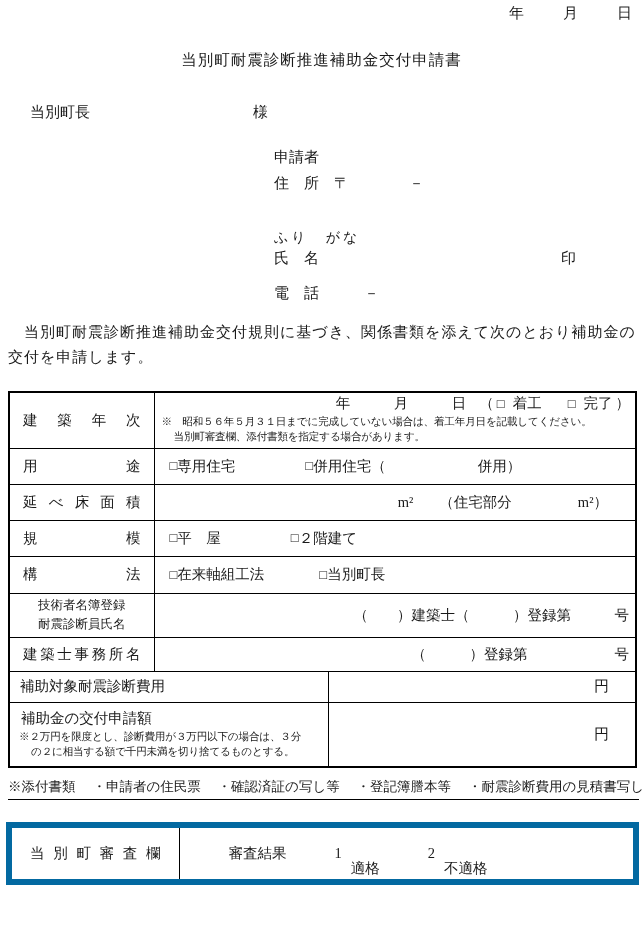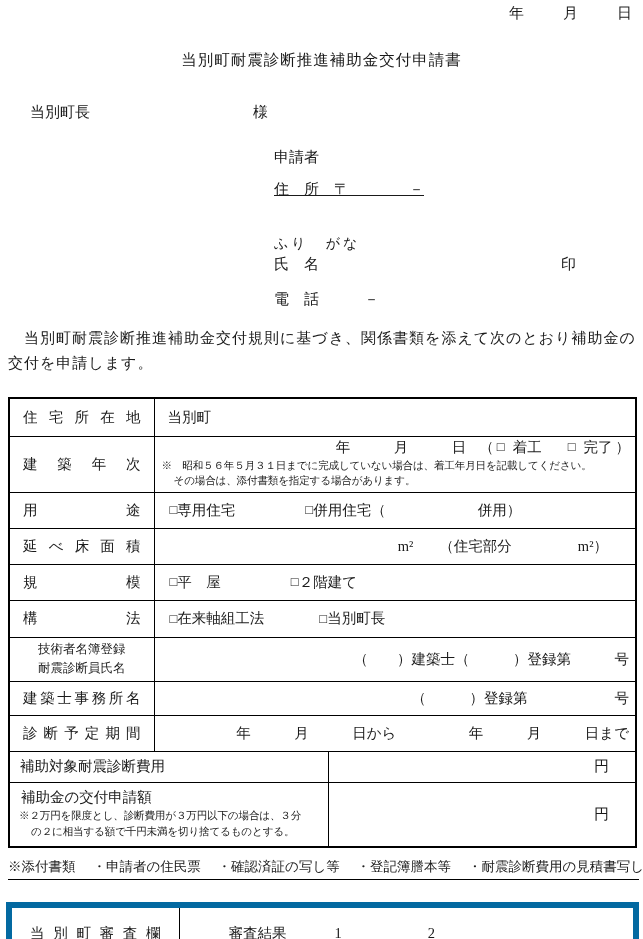--- a/index.html
+++ b/index.html
@@ -18,21 +18,21 @@
   
   .doc-title{margin:27px 0 0 0;text-align:center;font-size:15.5px;font-weight:normal;letter-spacing:1px;}
 
   
   .addressee{margin:32px 0 0 22px;font-size:15px;display:flex;align-items:baseline;}
   .addressee .honorific{margin-left:163px;}
 
   
   .applicant{margin:26px 0 0 266px;font-size:15px;}
   .applicant .line{white-space:pre;}
-  .address-line{margin-top:13px;text-decoration:underline;}
+  .address-line{margin-top:7px;}
   .furigana{margin-top:36px;font-size:14px;letter-spacing:3px;white-space:pre;}
   .name-line{display:flex;justify-content:space-between;width:302px;margin-top:2px;align-items:center;}
   .phone-line{margin-top:16px;}
 
   
   .body-text{margin:17px 0 0 0;width:630px;font-size:15px;line-height:25px;letter-spacing:1px;}
 
   
   table{border-collapse:collapse;table-layout:fixed;}
   .form-table{width:627px;margin-top:21px;border:2px solid #000;}
@@ -107,40 +107,36 @@
   <p class="body-text">　当別町耐震診断推進補助金交付規則に基づき、関係書類を添えて次のとおり補助金の交付を申請します。</p>
 
   <table class="form-table">
     <colgroup>
         <col style="width:145px">
         <col style="width:174px">
         <col style="width:308px">
       </colgroup>
 
     <tbody>
-        <tr style="height:38px">
-      <td class="lbl">住宅所在地</td>
-      <td colspan="2" class="val-left">当別町</td>
-    </tr>
 
     <tr style="height:56px">
       <td class="lbl">建築年次</td>
       <td colspan="2">
         <div class="byn-line">
           <span>年　　　月　　　日</span>
           <span class="paren-open">（</span>
           <span class="cb">□</span>
           <span class="optlabel">着工</span>
           <span class="cb cb2">□</span>
           <span class="optlabel">完了</span>
           <span class="paren-close">）</span>
         </div>
         <div class="note">
           <div>※　昭和５６年５月３１日までに完成していない場合は、着工年月日を記載してください。</div>
-          <div class="n2">その場合は、添付書類を指定する場合があります。</div>
+          <div class="n2">当別町審査欄、添付書類を指定する場合があります。</div>
         </div>
       </td>
     </tr>
 
     <tr style="height:36px">
       <td class="lbl">用途</td>
       <td colspan="2">
         <div class="cbrow">
           <span class="cb">□</span>
           <span class="opt">専用住宅</span>
@@ -192,24 +188,20 @@
         <div>耐震診断員氏名</div>
       </td>
       <td colspan="2" class="val-right">（　　）建築士（　　　）登録第　　　号</td>
     </tr>
 
     <tr style="height:34px">
       <td class="lbl">建築士事務所名</td>
       <td colspan="2" class="val-right">（　　　）登録第　　　　　　号</td>
     </tr>
 
-    <tr style="height:36px">
-      <td class="lbl">診断予定期間</td>
-      <td colspan="2" class="period-line">年　　　月　　　日から　　　　　年　　　月　　　日まで</td>
-    </tr>
 
     <tr style="height:31px">
       <td colspan="2" class="lbl-left">補助対象耐震診断費用</td>
       <td class="yen">円</td>
     </tr>
 
     <tr style="height:65px">
       <td colspan="2" class="amount-label">
         <div class="ttl">補助金の交付申請額</div>
         <div class="note">

